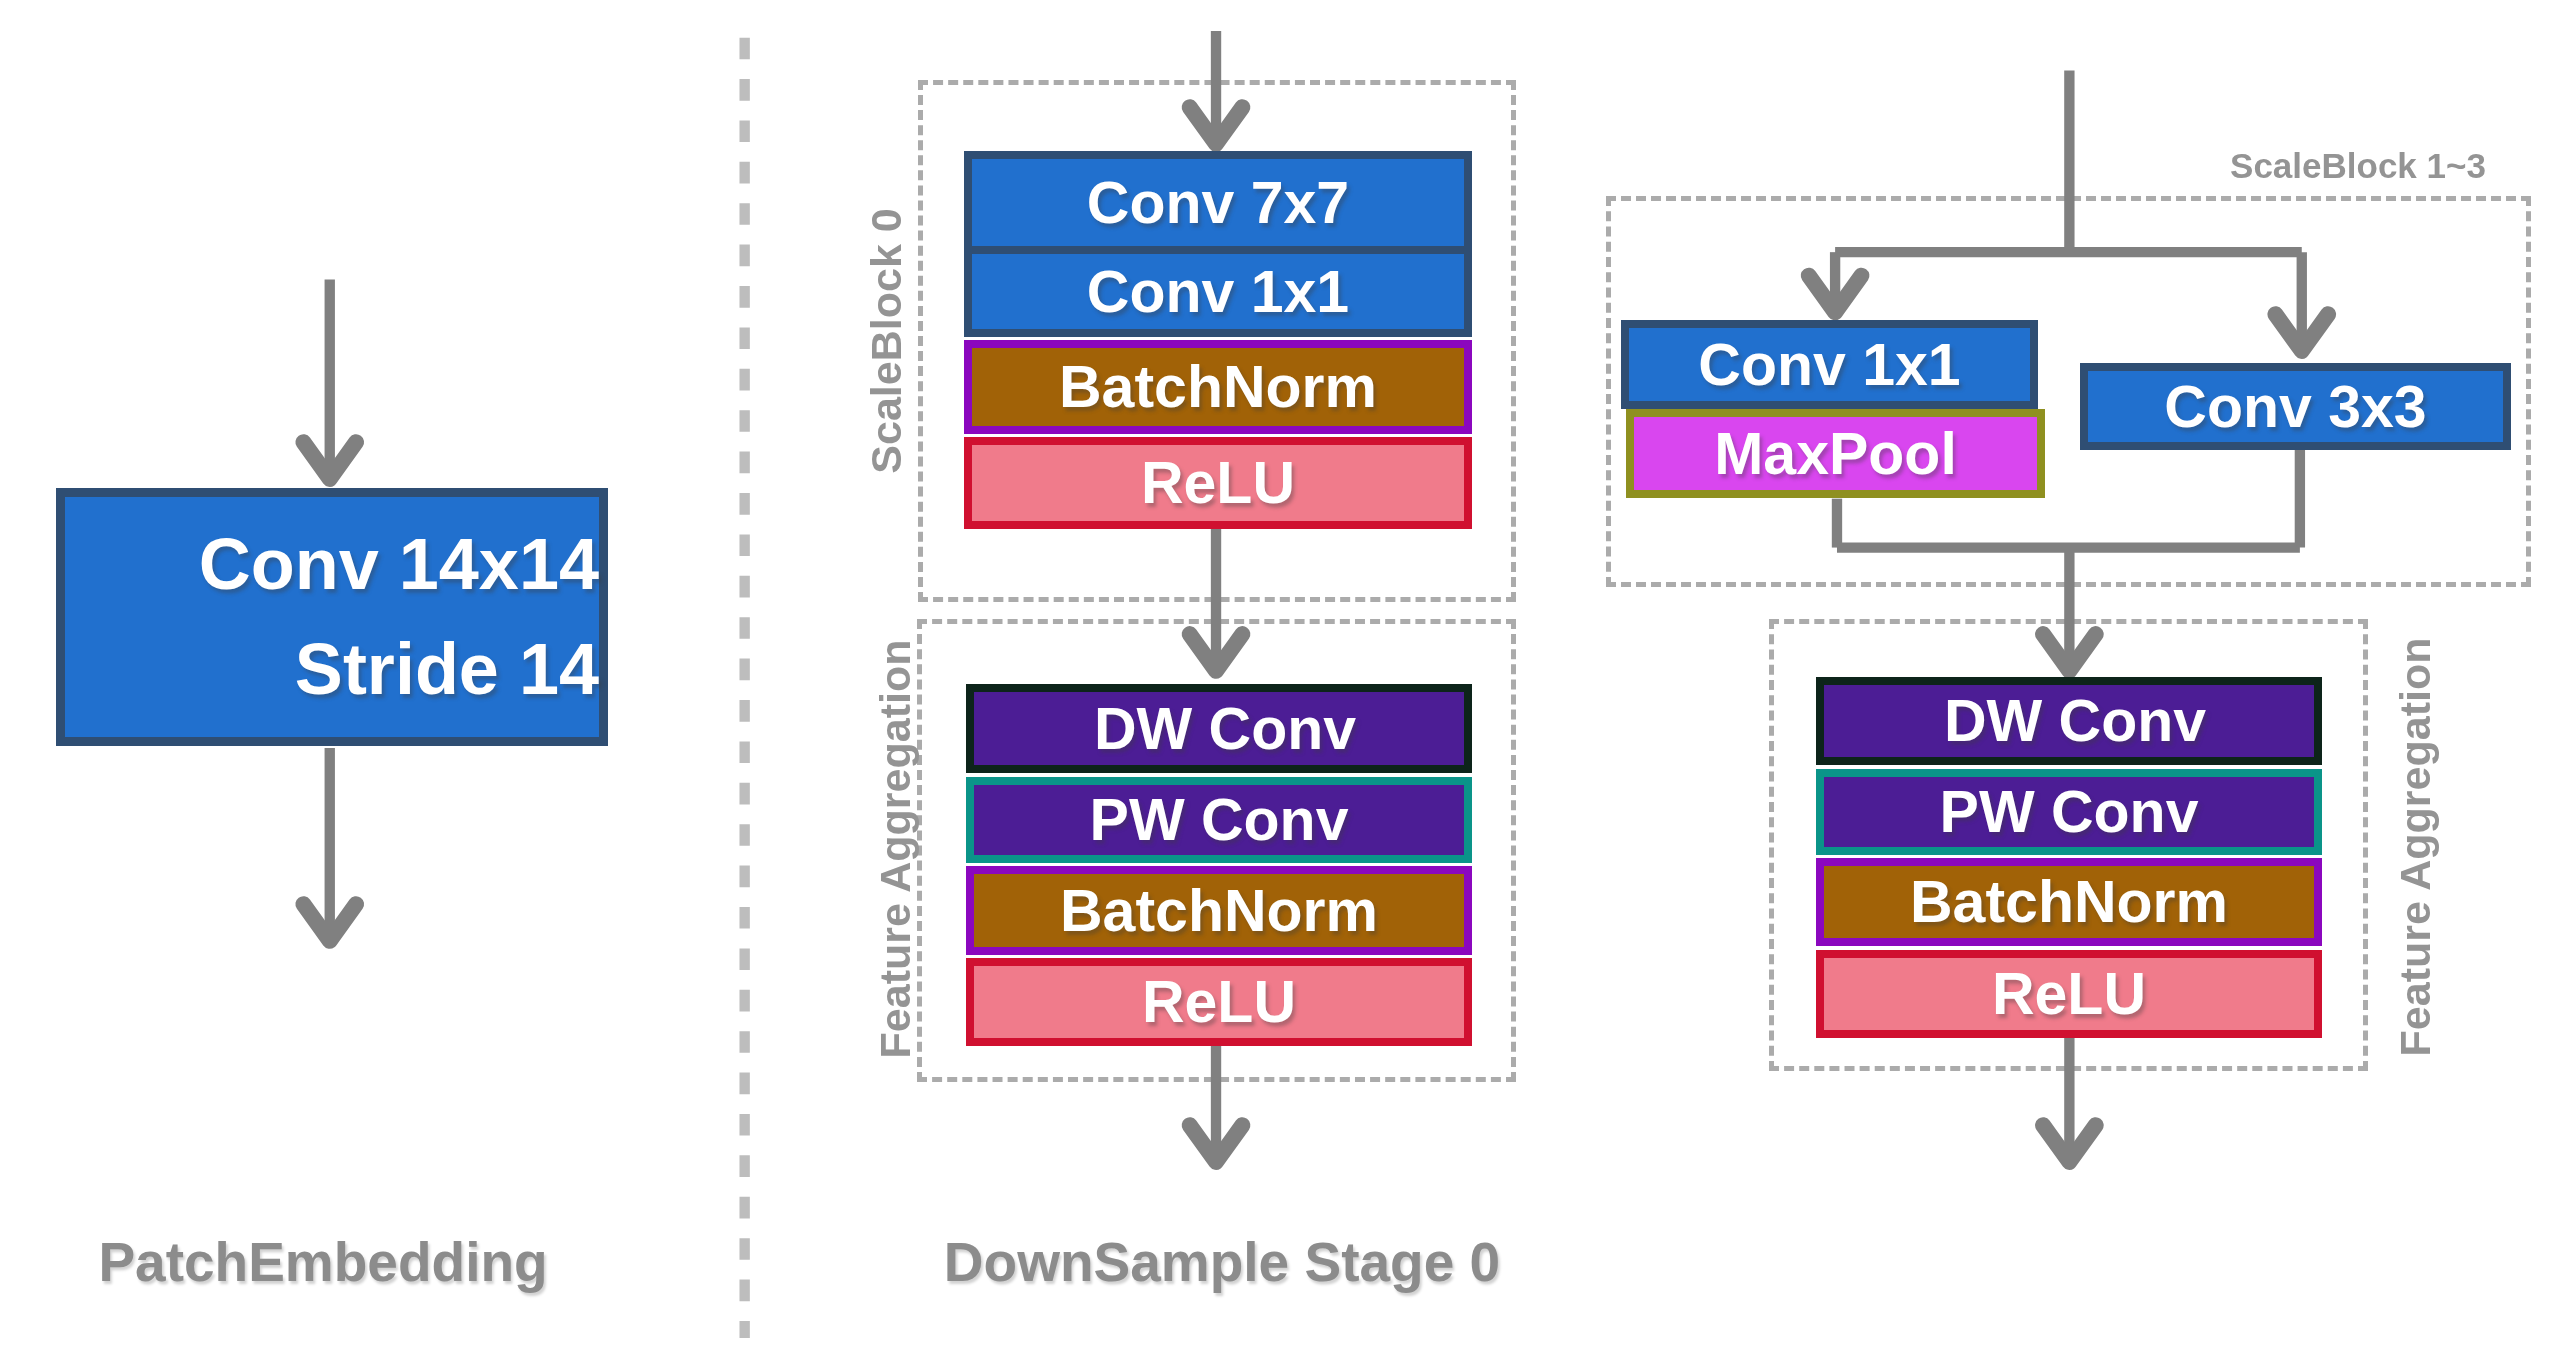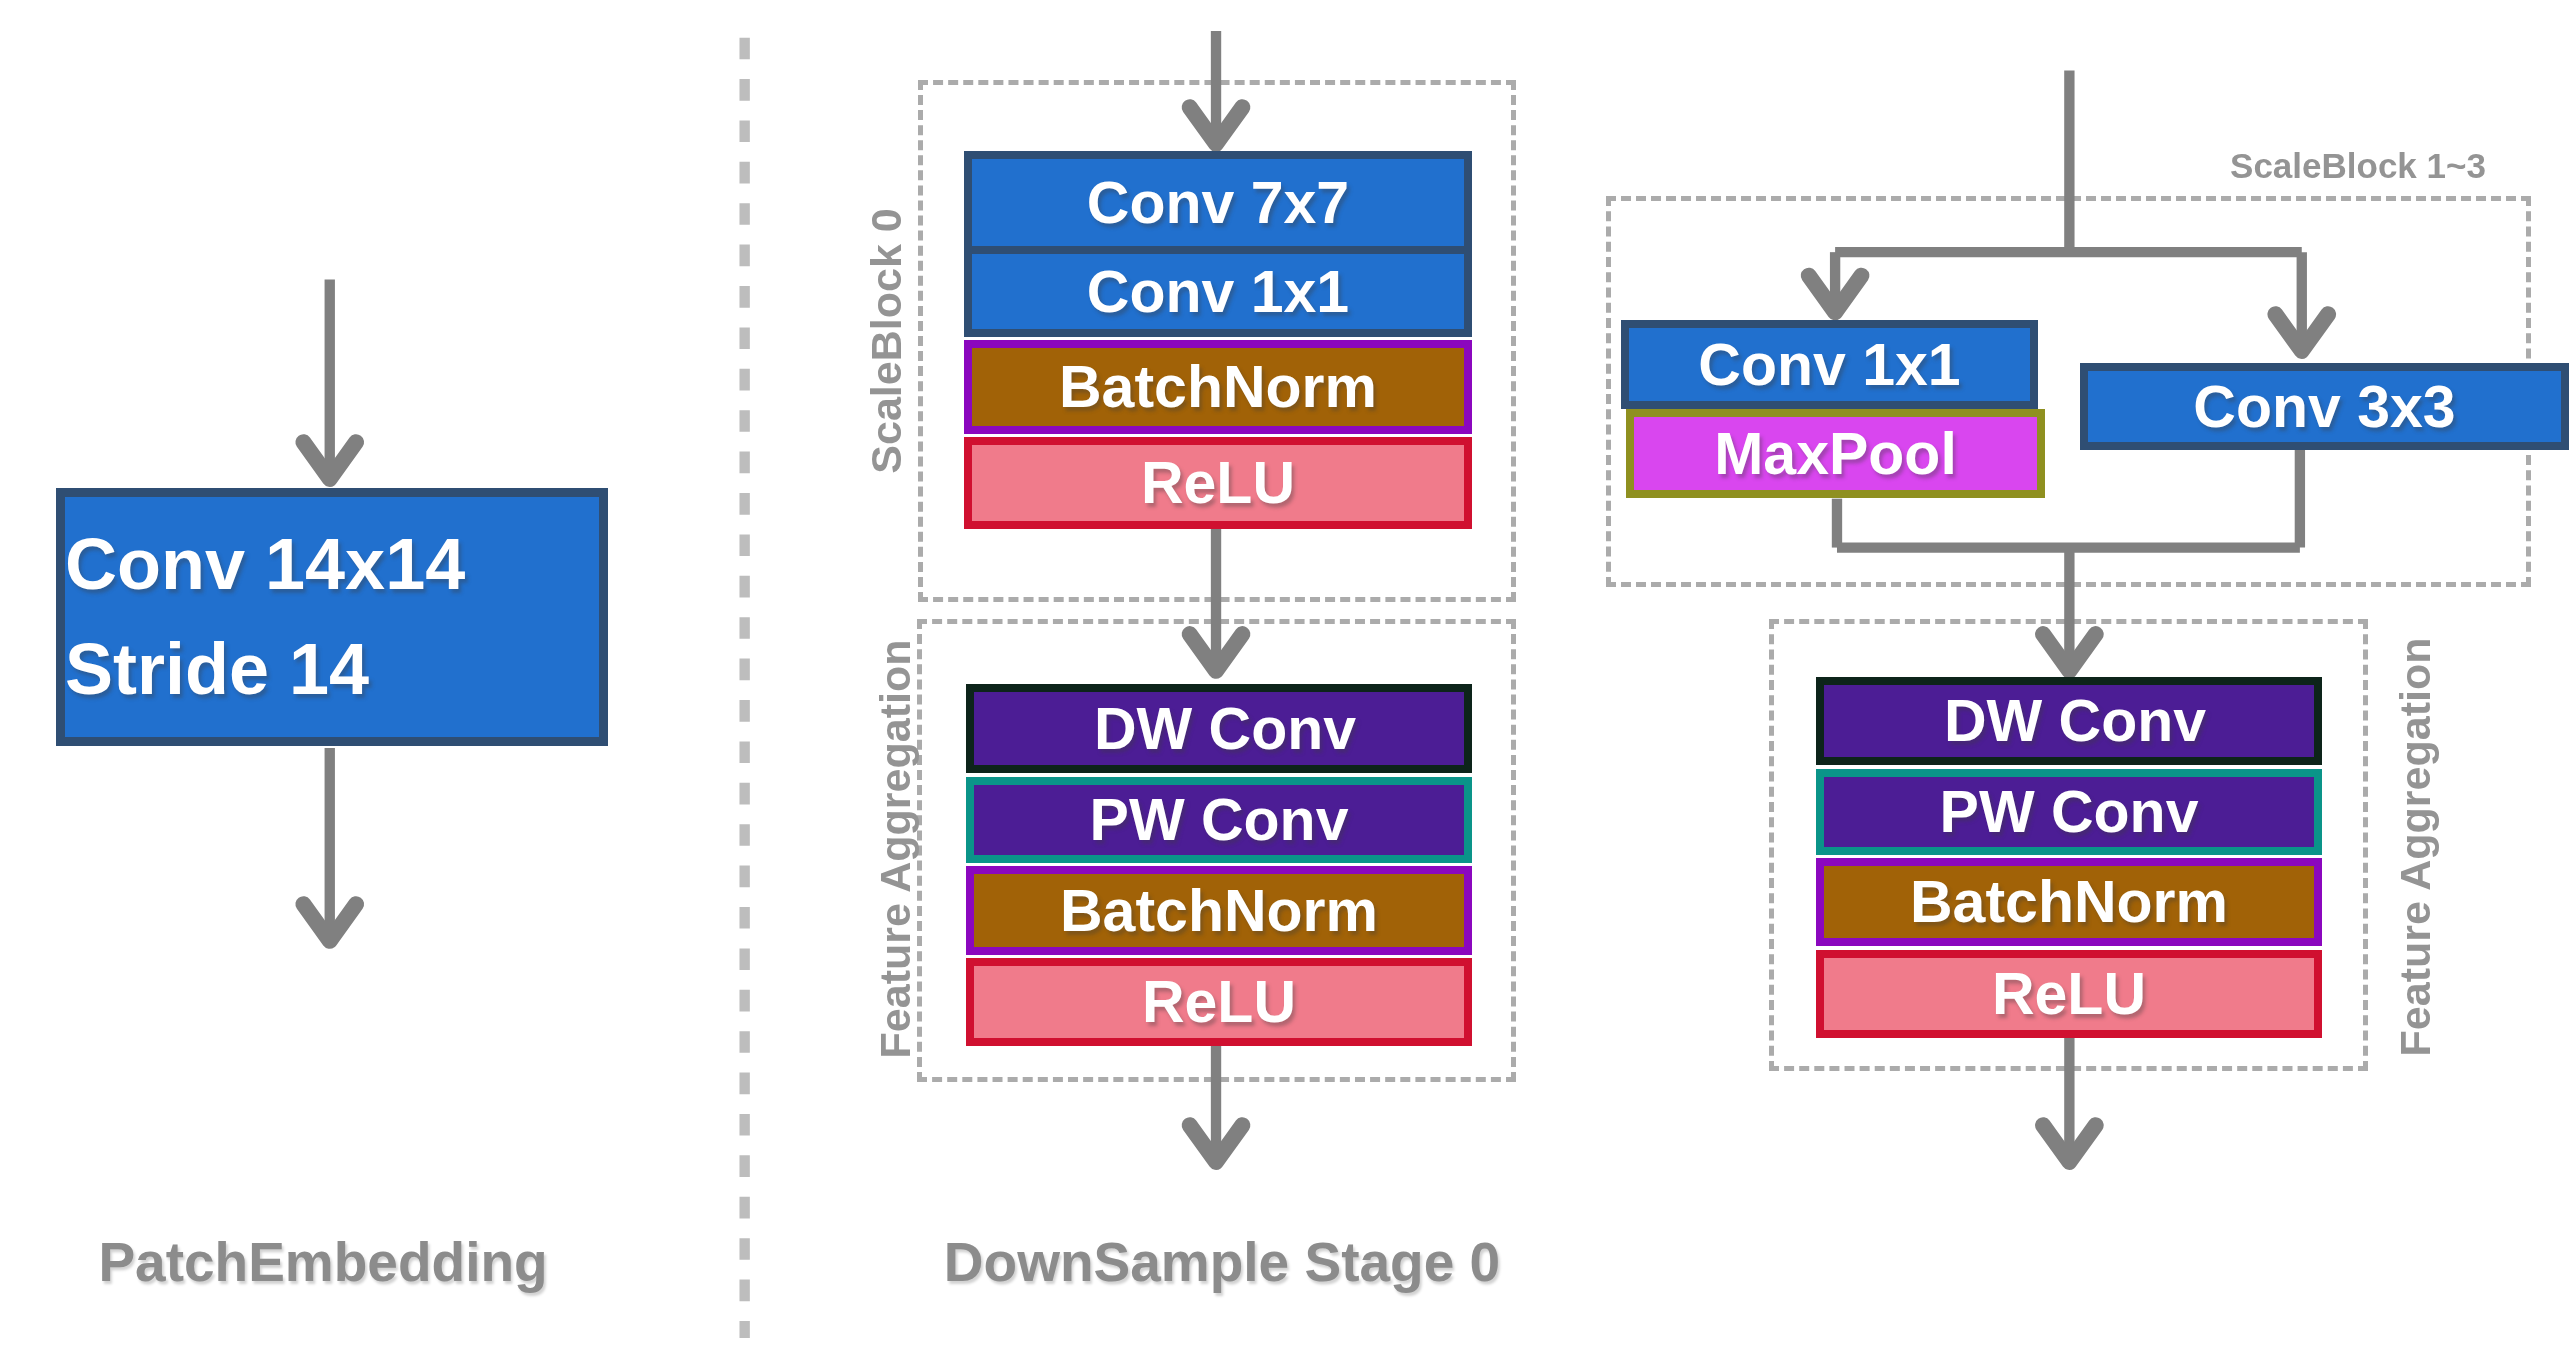--- a/index.html
+++ b/index.html
@@ -12,21 +12,21 @@
          color:#ffffff;font-weight:bold;font-size:59px;box-sizing:border-box;z-index:3;
          text-shadow:2.8px 3.8px 3.8px rgba(60,60,60,0.35);white-space:nowrap;}
   .layer.blue   {background:#2170CE;border:8.5px solid #2F4E73;}
   .layer.magenta{background:#a16207;border:8.5px solid #8B07BE;}
   .layer.pink   {background:#F07B8B;border:8.5px solid #D01030;}
   .layer.green  {background:#4c1d95;border:8.5px solid #0D241A;padding-left:12px;}
   .layer.cyan   {background:#4c1d95;border:8.5px solid #0A9489;}
   .layer.yellow {background:#d946ef;border:8.5px solid #8F9020;}
   .bigbox{position:absolute;left:56px;top:488px;width:552px;height:258px;z-index:3;
           background:#2170CE;border:9.4px solid #2F4E73;box-sizing:border-box;
-          display:flex;flex-direction:column;align-items:flex-start;justify-content:center;
+          display:flex;flex-direction:column;align-items:flex-end;justify-content:center;
           color:#fff;font-weight:bold;font-size:72px;line-height:105px;
           text-shadow:2.8px 3.8px 3.8px rgba(60,60,60,0.35);}
   .caption{position:absolute;color:#8C8C8C;font-weight:bold;font-size:55px;z-index:4;
            transform:translate(-50%,-50%);white-space:nowrap;
            text-shadow:1.9px 2.8px 2.8px rgba(0,0,0,0.18);}
   .vlabel{position:absolute;color:#949494;font-weight:bold;font-size:43px;z-index:4;
           transform:translate(-50%,-50%) rotate(-90deg);white-space:nowrap;}
   .sb13-label{position:absolute;color:#949494;font-weight:bold;font-size:35px;z-index:4;
           transform:translate(-50%,-50%);white-space:nowrap;}
 </style>
@@ -93,21 +93,21 @@
   <div class="vlabel" style="left:895px;top:849px;">Feature Aggregation</div>
   <div class="layer green" style="left:966px;top:684px;width:506px;height:89px;">DW Conv</div>
   <div class="layer cyan" style="left:966px;top:777px;width:506px;height:86px;">PW Conv</div>
   <div class="layer magenta" style="left:966px;top:866px;width:506px;height:89px;">BatchNorm</div>
   <div class="layer pink" style="left:966px;top:958px;width:506px;height:88px;">ReLU</div>
   <div class="caption" style="left:1222px;top:1262px;">DownSample Stage 0</div>
 
   <div class="sb13-label" style="left:2358px;top:166px;">ScaleBlock 1~3</div>
   <div class="layer blue" style="left:1621px;top:320px;width:417px;height:89px;">Conv 1x1</div>
   <div class="layer yellow" style="left:1626px;top:409px;width:419px;height:89px;">MaxPool</div>
-  <div class="layer blue" style="left:2080px;top:363px;width:489px;height:87px;">Conv 3x3</div>
+  <div class="layer blue" style="left:2080px;top:363px;width:431px;height:87px;">Conv 3x3</div>
 
   <div class="vlabel" style="left:2415px;top:847px;">Feature Aggregation</div>
   <div class="layer green" style="left:1816px;top:677px;width:506px;height:88px;">DW Conv</div>
   <div class="layer cyan" style="left:1816px;top:769px;width:506px;height:86px;">PW Conv</div>
   <div class="layer magenta" style="left:1816px;top:858px;width:506px;height:88px;">BatchNorm</div>
   <div class="layer pink" style="left:1816px;top:950px;width:506px;height:88px;">ReLU</div>
 
 </div>
 
 

